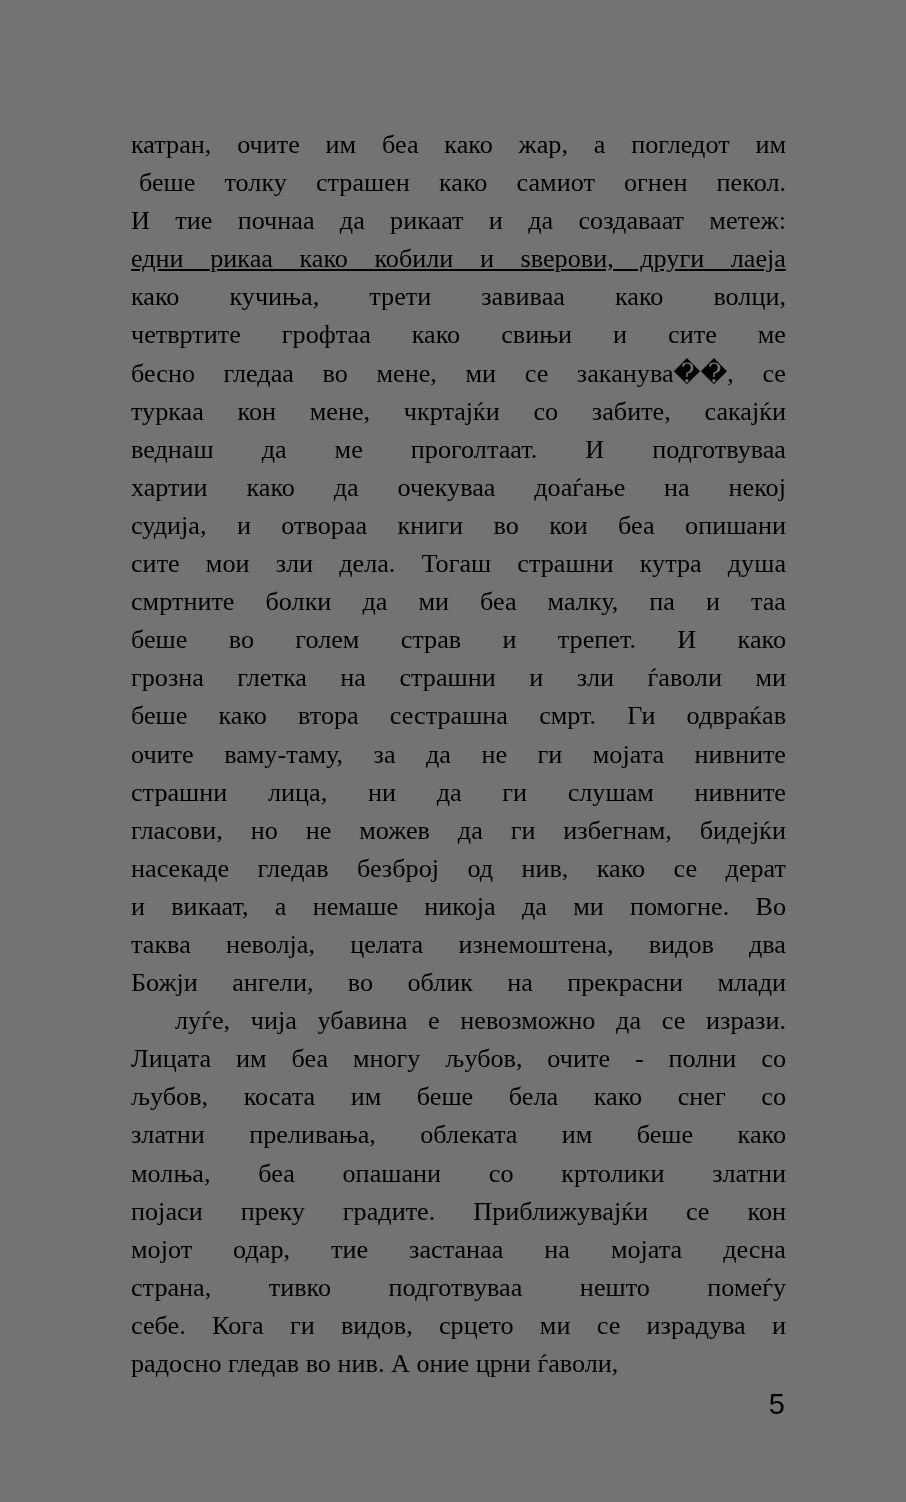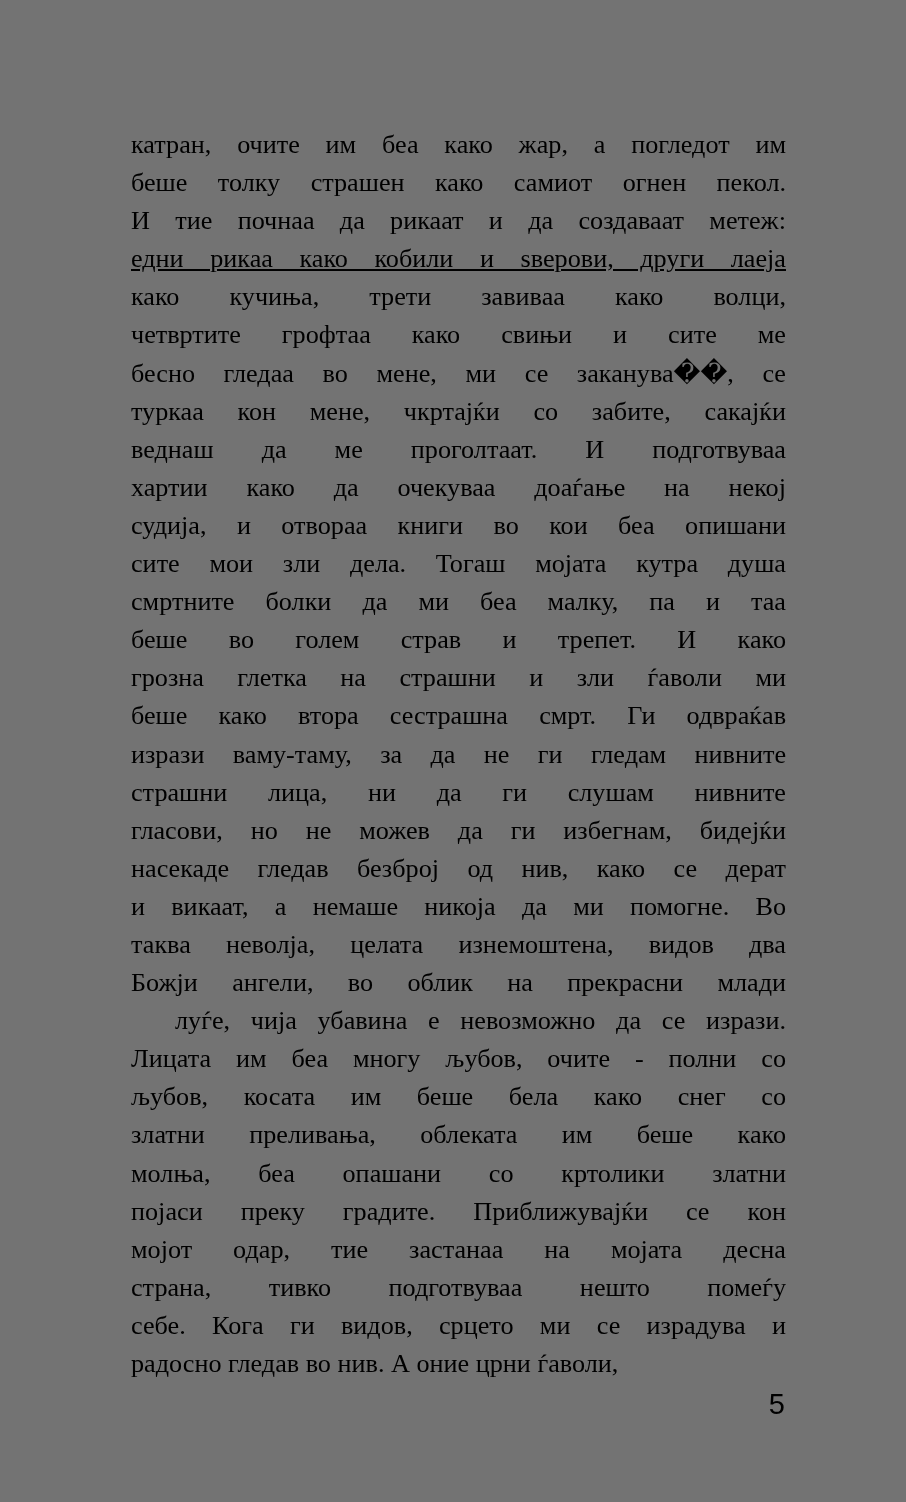--- a/index.html
+++ b/index.html
@@ -61,36 +61,36 @@
     font-weight: 400;
   }
 </style>
 </head>
 <body>
 
 <div class="page">
 
   <div class="text-block" id="body-text">
       <span class="line" style="white-space: nowrap; word-spacing: 0px;">катран, очите им беа како жар, а погледот им</span>
-      <span class="line" style="white-space: nowrap; word-spacing: 0px;">беше толку страшен како самиот огнен пекол.</span>
+      <span class="line" style="white-space: nowrap; word-spacing: 0px; margin-left: 8px;">беше толку страшен како самиот огнен пекол.</span>
       <span class="line" style="white-space: nowrap; word-spacing: 0px;">И тие почнаа да рикаат и да создаваат метеж:</span>
       <span class="line" style="white-space: nowrap; word-spacing: 0px; text-decoration: underline;">едни рикаа како кобили и ѕверови, други лаеја</span>
       <span class="line" style="white-space: nowrap; word-spacing: 0px;">како кучиња, трети завиваа како волци,</span>
       <span class="line" style="white-space: nowrap; word-spacing: 0px;">четвртите грофтаа како свињи и сите ме</span>
       <span class="line" style="white-space: nowrap; word-spacing: 0px;">бесно гледаа во мене, ми се заканува��, се</span>
       <span class="line" style="white-space: nowrap; word-spacing: 0px;">туркаа кон мене, чкртајќи со забите, сакајќи</span>
       <span class="line" style="white-space: nowrap; word-spacing: 0px;">веднаш да ме проголтаат. И подготвуваа</span>
       <span class="line" style="white-space: nowrap; word-spacing: 0px;">хартии како да очекуваа доаѓање на некој</span>
       <span class="line" style="white-space: nowrap; word-spacing: 0px;">судија, и отвораа книги во кои беа опишани</span>
-      <span class="line" style="white-space: nowrap; word-spacing: 0px;">сите мои зли дела. Тогаш мојата кутра душа</span>
+      <span class="line" style="white-space: nowrap; word-spacing: 0px;">сите мои зли дела. Тогаш страшни кутра душа</span>
       <span class="line" style="white-space: nowrap; word-spacing: 0px;">смртните болки да ми беа малку, па и таа</span>
       <span class="line" style="white-space: nowrap; word-spacing: 0px;">беше во голем страв и трепет. И како</span>
       <span class="line" style="white-space: nowrap; word-spacing: 0px;">грозна глетка на страшни и зли ѓаволи ми</span>
       <span class="line" style="white-space: nowrap; word-spacing: 0px;">беше како втора сестрашна смрт. Ги одвраќав</span>
-      <span class="line" style="white-space: nowrap; word-spacing: 0px;">изрази ваму-таму, за да не ги гледам нивните</span>
+      <span class="line" style="white-space: nowrap; word-spacing: 0px;">очите ваму-таму, за да не ги мојата нивните</span>
       <span class="line" style="white-space: nowrap; word-spacing: 0px;">страшни лица, ни да ги слушам нивните</span>
       <span class="line" style="white-space: nowrap; word-spacing: 0px;">гласови, но не можев да ги избегнам, бидејќи</span>
       <span class="line" style="white-space: nowrap; word-spacing: 0px;">насекаде гледав безброј од нив, како се дерат</span>
       <span class="line" style="white-space: nowrap; word-spacing: 0px;">и викаат, а немаше никоја да ми помогне. Во</span>
       <span class="line" style="white-space: nowrap; word-spacing: 0px;">таква неволја, целата изнемоштена, видов два</span>
       <span class="line" style="white-space: nowrap; word-spacing: 0px;">Божји ангели, во облик на прекрасни млади</span>
       <span class="line" style="white-space: nowrap; word-spacing: 0px; margin-left: 44px;">луѓе, чија убавина е невозможно да се изрази.</span>
       <span class="line" style="white-space: nowrap; word-spacing: 0px;">Лицата им беа многу љубов, очите - полни со</span>
       <span class="line" style="white-space: nowrap; word-spacing: 0px;">љубов, косата им беше бела како снег со</span>
       <span class="line" style="white-space: nowrap; word-spacing: 0px;">златни преливања, облеката им беше како</span>

